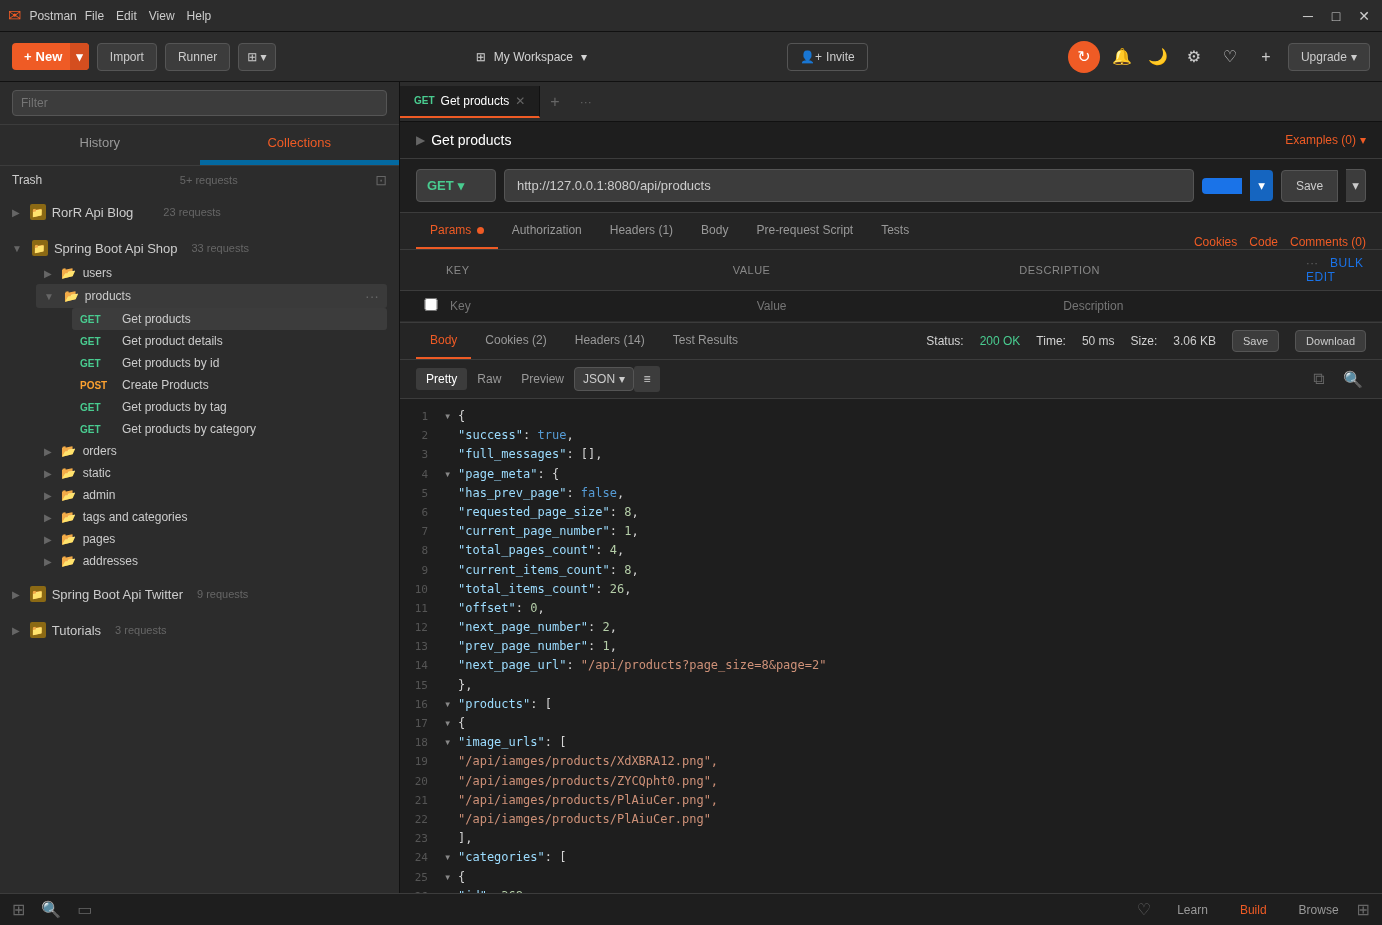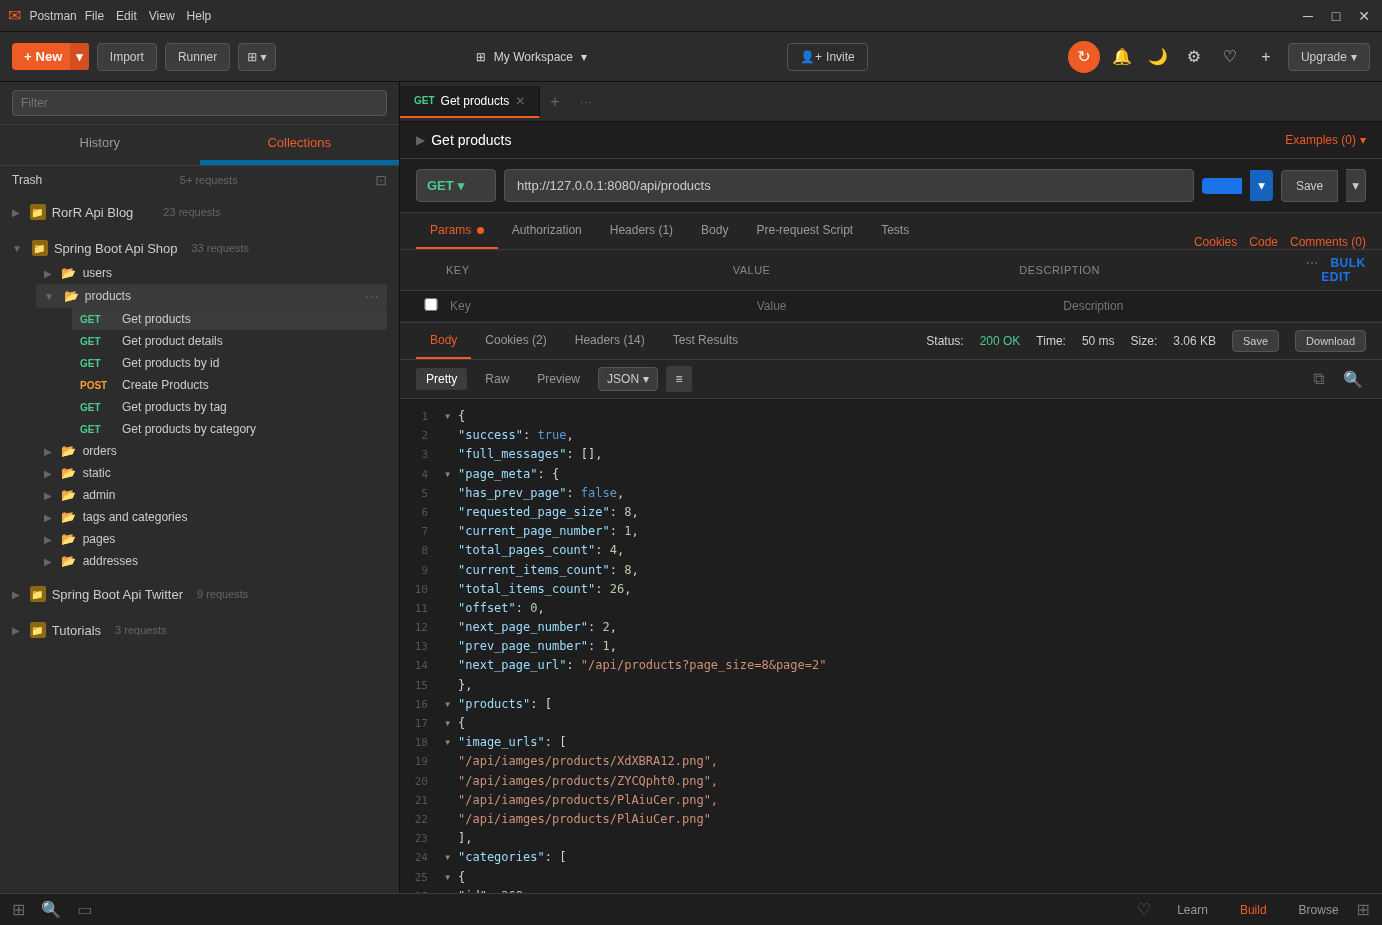--- a/index.html
+++ b/index.html
@@ -101,42 +101,42 @@
     .req-tab-right span { color: #ef5b25; font-size: 12px; cursor: pointer; }
     .req-tab-indicator { width: 7px; height: 7px; background: #ef5b25; border-radius: 50%; display: inline-block; margin-left: 2px; vertical-align: middle; }
 
     
     #params-table { border-bottom: 1px solid #3c3c3c; }
     .params-header { display: flex; align-items: center; padding: 6px 16px; background: #252525; border-bottom: 1px solid #3c3c3c; font-size: 11px; color: #888; text-transform: uppercase; letter-spacing: 0.5px; }
     .params-header .col-check { width: 30px; }
     .params-header .col-key { flex: 1; }
     .params-header .col-value { flex: 1; }
     .params-header .col-desc { flex: 1; }
-    .params-header .col-actions { width: 60px; text-align: center; font-weight: bold; }
+    .params-header .col-actions { width: 60px; text-align: left; }
     .params-row { display: flex; align-items: center; padding: 4px 16px; border-bottom: 1px solid #2c2c2c; }
     .params-row .col-check { width: 30px; }
     .params-row input { background: transparent; border: none; outline: none; color: #ccc; font-size: 12px; width: 100%; padding: 4px; }
     .params-row .col-key { flex: 1; }
     .params-row .col-value { flex: 1; }
     .params-row .col-desc { flex: 1; }
     .bulk-edit { color: #1a73e8; font-size: 12px; cursor: pointer; margin-left: auto; }
 
     
     #response-area { flex: 1; display: flex; flex-direction: column; overflow: hidden; }
     #resp-tabs-bar { display: flex; align-items: center; padding: 0 16px; background: #252525; border-bottom: 1px solid #3c3c3c; }
     .resp-tab { padding: 10px 14px; cursor: pointer; color: #999; font-size: 12px; border-bottom: 2px solid transparent; }
     .resp-tab.active { color: #ef5b25; border-bottom-color: #ef5b25; }
     #resp-status { margin-left: auto; display: flex; align-items: center; gap: 16px; font-size: 12px; }
     #resp-status .status-ok { color: #49cc90; }
     #resp-status .status-time { color: #ccc; }
     #resp-status .status-size { color: #ccc; }
     .resp-action-btn { background: #3c3c3c; color: #ccc; border: 1px solid #555; border-radius: 4px; padding: 4px 10px; cursor: pointer; font-size: 11px; }
 
     
-    #resp-format-bar { display: flex; align-items: center; gap: 8px; padding: 6px 16px; background: #252525; border-bottom: 1px solid #3c3c3c; }
+    #resp-format-bar { display: flex; align-items: center; gap: 0; padding: 6px 16px; background: #252525; border-bottom: 1px solid #3c3c3c; }
     .format-tab { padding: 4px 10px; cursor: pointer; color: #999; font-size: 12px; border-radius: 3px; }
     .format-tab.active { color: #fff; background: #3c3c3c; }
     .format-select { background: #3c3c3c; color: #ccc; border: 1px solid #555; border-radius: 4px; padding: 4px 8px; font-size: 12px; cursor: pointer; display: flex; align-items: center; gap: 4px; }
     .format-bar-right { margin-left: auto; display: flex; gap: 8px; }
     .format-icon-btn { color: #666; cursor: pointer; font-size: 16px; width: 26px; text-align: center; }
 
     
     #json-content { flex: 1; overflow-y: auto; padding: 8px 0; background: #1e1e1e; font-family: 'Consolas', 'Monaco', monospace; font-size: 12px; line-height: 1.6; }
     #json-content::-webkit-scrollbar { width: 8px; }
     #json-content::-webkit-scrollbar-track { background: #1e1e1e; }

